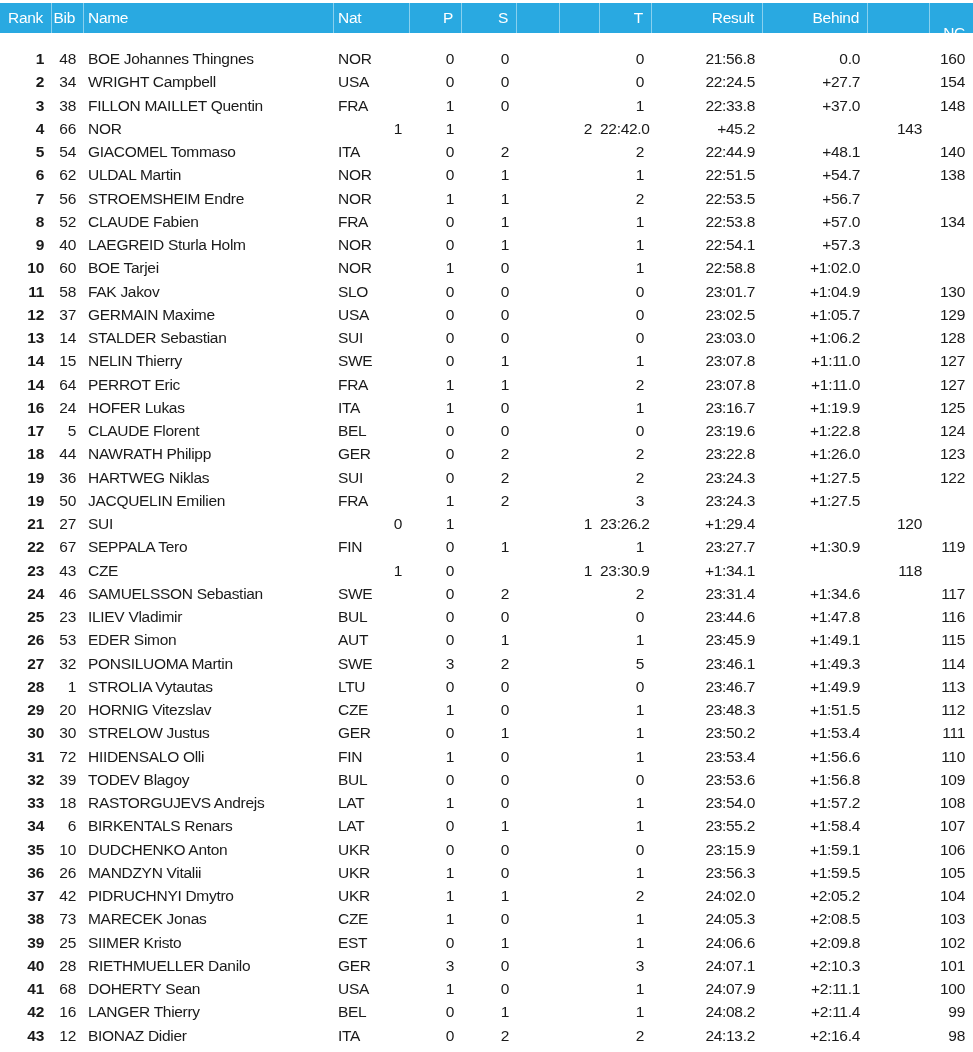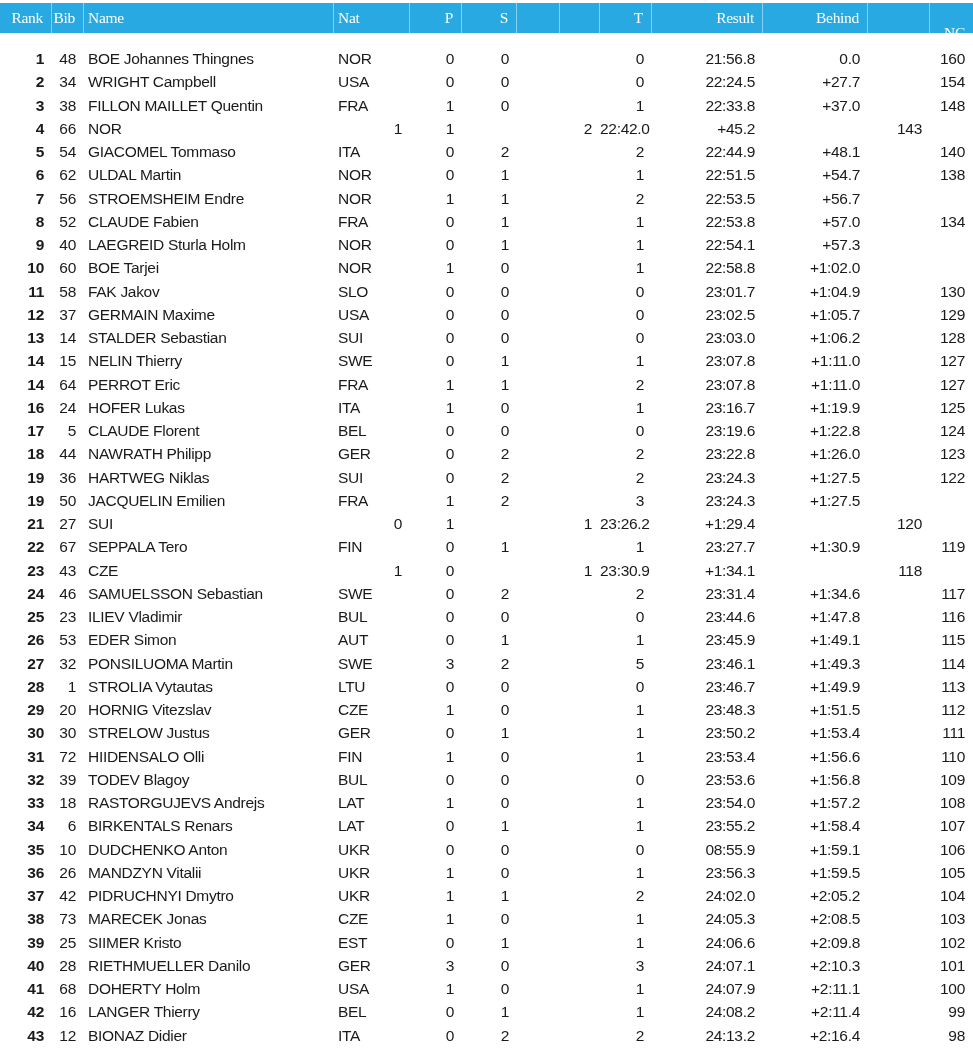--- a/index.html
+++ b/index.html
@@ -42,21 +42,21 @@
     overflow:hidden;
   }
   .cell.right{text-align:right;padding-right:8px;}
   .cell.left{text-align:left;padding-left:4px;}
   .col-rank{font-weight:bold;}
 </style>
 </head>
 <body>
 
 <div>
-  <div id="header-row" class="grid header-row" style="background: rgb(41, 169, 225); font-family: Liberation Serif, serif;">
+  <div id="header-row" class="grid header-row" style="background: rgb(41, 169, 225);">
       <div class="cell col-rank right">Rank</div>
       <div class="cell col-bib right">Bib</div>
       <div class="cell col-name left">Name</div>
       <div class="cell col-nat left">Nat</div>
       <div class="cell col-p right">P</div>
       <div class="cell col-s right">S</div>
       <div class="cell col-gap1 right"></div>
       <div class="cell col-gap2 right"></div>
       <div class="cell col-t right">T</div>
       <div class="cell col-result right">Result</div>
@@ -575,21 +575,21 @@
       <div class="grid row">
         <div class="cell col-rank right">35</div>
         <div class="cell col-bib right">10</div>
         <div class="cell col-name left">DUDCHENKO Anton</div>
         <div class="cell col-nat left">UKR</div>
         <div class="cell col-p right">0</div>
         <div class="cell col-s right">0</div>
         <div class="cell col-gap1 right"></div>
         <div class="cell col-gap2 right"></div>
         <div class="cell col-t right">0</div>
-        <div class="cell col-result right">08:55.9</div>
+        <div class="cell col-result right">23:15.9</div>
         <div class="cell col-behind right">+1:59.1</div>
         <div class="cell col-gap3 right"></div>
         <div class="cell col-nc right">106</div>
       </div>
       <div class="grid row">
         <div class="cell col-rank right">36</div>
         <div class="cell col-bib right">26</div>
         <div class="cell col-name left">MANDZYN Vitalii</div>
         <div class="cell col-nat left">UKR</div>
         <div class="cell col-p right">1</div>
@@ -658,21 +658,21 @@
         <div class="cell col-gap2 right"></div>
         <div class="cell col-t right">3</div>
         <div class="cell col-result right">24:07.1</div>
         <div class="cell col-behind right">+2:10.3</div>
         <div class="cell col-gap3 right"></div>
         <div class="cell col-nc right">101</div>
       </div>
       <div class="grid row">
         <div class="cell col-rank right">41</div>
         <div class="cell col-bib right">68</div>
-        <div class="cell col-name left">DOHERTY Holm</div>
+        <div class="cell col-name left">DOHERTY Sean</div>
         <div class="cell col-nat left">USA</div>
         <div class="cell col-p right">1</div>
         <div class="cell col-s right">0</div>
         <div class="cell col-gap1 right"></div>
         <div class="cell col-gap2 right"></div>
         <div class="cell col-t right">1</div>
         <div class="cell col-result right">24:07.9</div>
         <div class="cell col-behind right">+2:11.1</div>
         <div class="cell col-gap3 right"></div>
         <div class="cell col-nc right">100</div>

